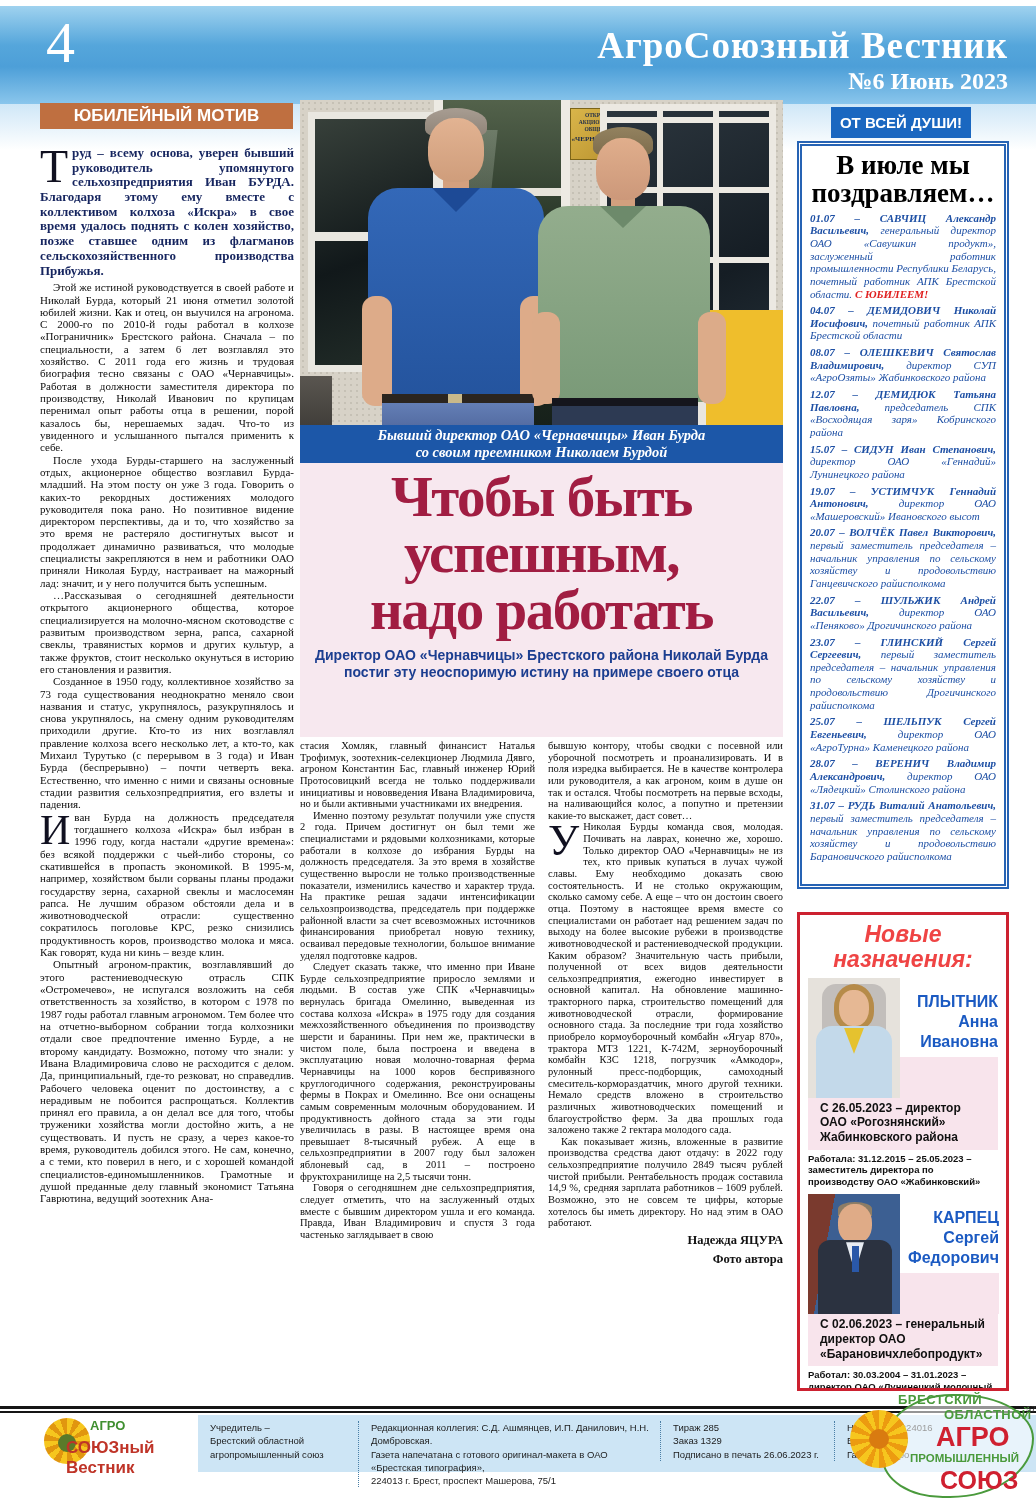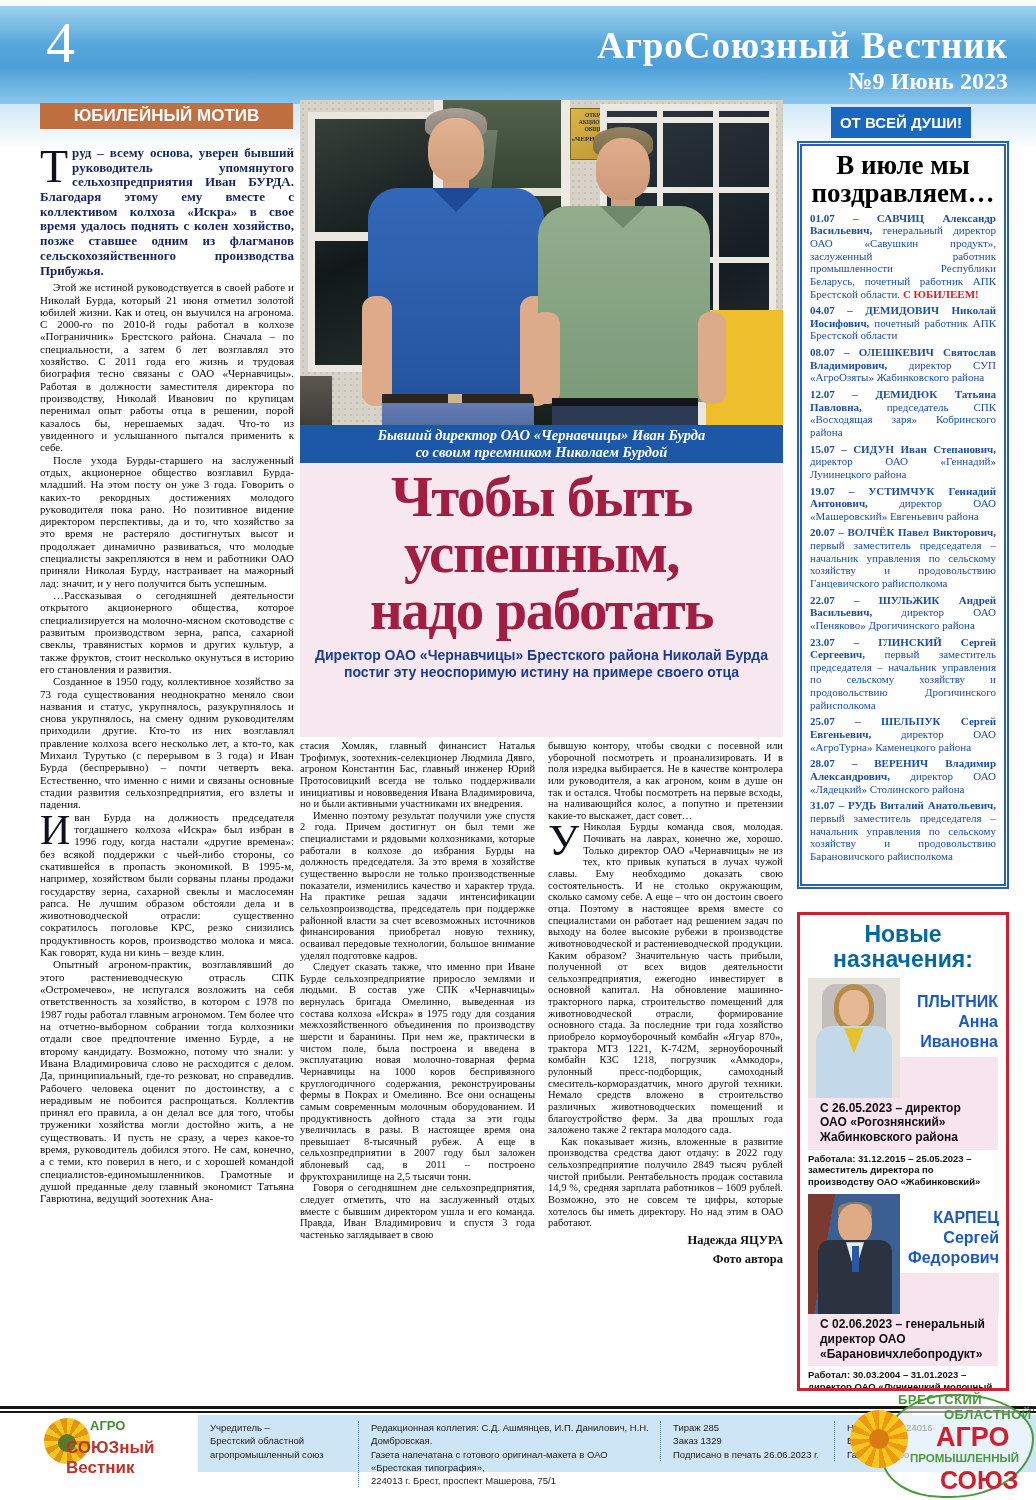--- a/index.html
+++ b/index.html
@@ -88,27 +88,27 @@
   .cols{position:absolute;left:300px;top:740px;width:483px;height:664px;display:flex;gap:13px;overflow:hidden;}
   .col{width:235px;text-align:justify;}
   .cols .bp{font-size:10.5px;line-height:1.11;}
   .dc3{float:left;font-size:44px;line-height:.78;padding:3px 4px 0 0;color:#101020;font-weight:400;}
   .author,.credit{text-align:right;font-weight:700;font-size:12.5px;margin:4px 0 0;line-height:1.2;}
 
   
   .congrats{position:absolute;left:797px;top:141px;width:212px;height:748px;border:5px double #2663b4;
     background:#fff;padding:3px 8px;box-sizing:border-box;overflow:hidden;}
   .c-title{text-align:center;color:#000000;font-weight:700;font-size:27px;line-height:1.05;margin:2px 0 3px;}
-  .entry{margin:4px 0 0;font-size:11px;line-height:1.15;color:#1d4fa4;text-align:justify;}
+  .entry{margin:4px 0 0;font-style:italic;font-size:11px;line-height:1.15;color:#1d4fa4;text-align:justify;}
   .jub{color:#e02020;font-weight:700;}
 
   
   .appts{position:absolute;left:797px;top:912px;width:212px;height:479px;border:3px solid #cc2130;background:#fff;
     padding:5px 8px;box-sizing:border-box;overflow:hidden;font-family:"Liberation Sans","DejaVu Sans",sans-serif;}
-  .a-title{text-align:center;color:#0369a1;font-weight:700;font-size:23px;line-height:1.08;margin:2px 0 6px;}
+  .a-title{text-align:center;color:#ef4444;font-weight:700;font-size:23px;line-height:1.08;margin:2px 0 6px;font-style:italic;}
   .a-row{display:flex;margin-top:2px;}
   .a-photo{width:92px;height:120px;position:relative;overflow:hidden;flex:none;}
   .a-name{flex:1;padding:14px 0 0 8px;color:#1b5ac2;font-weight:700;font-size:16px;line-height:1.25;
     background:linear-gradient(180deg,#fff 66%,#f8e4ec 66%);text-align:right;}
   .a-pos{background:#f8e4ec;font-weight:700;font-size:12px;line-height:1.22;padding:3px 12px 5px;color:#101010;}
   .a-hist{font-weight:700;font-size:9.5px;line-height:1.22;padding:3px 0 5px;color:#101010;}
   .w-bg{background:#e6e2dc;width:100%;height:100%;position:absolute;}
   .w-chair{left:14px;top:6px;width:64px;height:110px;background:#c2bebb;border-radius:14px;}
   .w-hair{left:26px;top:6px;width:40px;height:46px;background:#b68b49;border-radius:50% 50% 40% 40%;}
   .w-face{left:31px;top:12px;width:30px;height:36px;background:#e6b894;border-radius:46%;}
@@ -153,21 +153,21 @@
 </style>
 </head>
 <body>
 
 <div class="page">
 
   <div class="hdr-band"></div>
   <div class="hdr-fade"></div>
   <div class="page-num">4</div>
   <div class="masthead">АгроСоюзный Вестник</div>
-  <div class="issue">№9 Июнь 2023</div>
+  <div class="issue">№6 Июнь 2023</div>
 
   <div class="badge badge-orange">ЮБИЛЕЙНЫЙ МОТИВ</div>
   <div class="badge badge-blue">ОТ ВСЕЙ ДУШИ!</div>
 
   <div class="left-col">
     <p class="lead"><span class="dc">Т</span><span>руд – всему основа, уверен бывший руководитель упомянутого сельхозпредприятия Иван БУРДА. Благодаря этому ему вместе с коллективом колхоза «Искра» в свое время удалось поднять с колен хозяйство, позже ставшее одним из флагманов сельскохозяйственного производства Прибужья.</span></p>
     <p class="bp">Этой же истиной руководствуется в своей работе и Николай Бурда, который 21 июня отметил золотой юбилей жизни. Как и отец, он выучился на агронома. С 2000-го по 2010-й годы работал в колхозе «Пограничник» Брестского района. Сначала – по специальности, а затем 6 лет возглавлял это хозяйство. С 2011 года его жизнь и трудовая биография тесно связаны с ОАО «Чернавчицы». Работая в должности заместителя директора по производству, Николай Иванович по крупицам перенимал опыт работы отца в решении, порой казалось бы, нерешаемых задач. Что-то из увиденного и услышанного пытался применить к себе.</p>
     <p class="bp">После ухода Бурды-старшего на заслуженный отдых, акционерное общество возглавил Бурда-младший. На этом посту он уже 3 года. Говорить о каких-то рекордных достижениях молодого руководителя пока рано. Но позитивное видение директором перспективы, да и то, что хозяйство за это время не растеряло достигнутых высот и продолжает динамично развиваться, что молодые специалисты закрепляются в нем и работники ОАО приняли Николая Бурду, настраивает на мажорный лад: значит, и у него получится быть успешным.</p>
     <p class="bp">…Рассказывая о сегодняшней деятельности открытого акционерного общества, которое специализируется на молочно-мясном скотоводстве с развитым производством зерна, рапса, сахарной свеклы, травянистых кормов и других культур, а также фруктов, стоит несколько окунуться в историю его становления и развития.</p>
     <p class="bp">Созданное в 1950 году, коллективное хозяйство за 73 года существования неоднократно меняло свои названия и статус, укрупнялось, разукрупнялось и снова укрупнялось, на смену одним руководителям приходили другие. Кто-то из них возглавлял правление колхоза всего несколько лет, а кто-то, как Михаил Турутько (с перерывом в 3 года) и Иван Бурда (беспрерывно) – почти четверть века. Естественно, что именно с ними и связаны основные стадии развития сельхозпредприятия, его взлеты и падения.</p>
@@ -248,21 +248,21 @@
   <div class="congrats">
     <div class="c-title">
       <div>В июле мы</div>
       <div>поздравляем…</div>
     </div>
     <p class="entry"><b>01.07 – САВЧИЦ Александр Васильевич,</b> <span>генеральный директор ОАО «Савушкин продукт», заслуженный работник промышленности Республики Беларусь, почетный работник АПК Брестской области.</span> <b class="jub">С ЮБИЛЕЕМ!</b></p>
     <p class="entry"><b>04.07 – ДЕМИДОВИЧ Николай Иосифович,</b> <span>почетный работник АПК Брестской области</span></p>
     <p class="entry"><b>08.07 – ОЛЕШКЕВИЧ Святослав Владимирович,</b> <span>директор СУП «АгроОзяты» Жабинковского района</span></p>
     <p class="entry"><b>12.07 – ДЕМИДЮК Татьяна Павловна,</b> <span>председатель СПК «Восходящая заря» Кобринского района</span></p>
     <p class="entry"><b>15.07 – СИДУН Иван Степанович,</b> <span>директор ОАО «Геннадий» Лунинецкого района</span></p>
-    <p class="entry"><b>19.07 – УСТИМЧУК Геннадий Антонович,</b> <span>директор ОАО «Машеровский» Евгеньевич района</span></p>
+    <p class="entry"><b>19.07 – УСТИМЧУК Геннадий Антонович,</b> <span>директор ОАО «Машеровский» Ивановского высот</span></p>
     <p class="entry"><b>20.07 – ВОЛЧЁК Павел Викторович,</b> <span>первый заместитель председателя – начальник управления по сельскому хозяйству и продовольствию Ганцевичского райисполкома</span></p>
     <p class="entry"><b>22.07 – ШУЛЬЖИК Андрей Васильевич,</b> <span>директор ОАО «Пеняково» Дрогичинского района</span></p>
     <p class="entry"><b>23.07 – ГЛИНСКИЙ Сергей Сергеевич,</b> <span>первый заместитель председателя – начальник управления по сельскому хозяйству и продовольствию Дрогичинского райисполкома</span></p>
     <p class="entry"><b>25.07 – ШЕЛЬПУК Сергей Евгеньевич,</b> <span>директор ОАО «АгроТурна» Каменецкого района</span></p>
     <p class="entry"><b>28.07 – ВЕРЕНИЧ Владимир Александрович,</b> <span>директор ОАО «Лядецкий» Столинского района</span></p>
     <p class="entry"><b>31.07 – РУДЬ Виталий Анатольевич,</b> <span>первый заместитель председателя – начальник управления по сельскому хозяйству и продовольствию Барановичского райисполкома</span></p>
   </div>
 
   <div class="appts">
     <div class="a-title">Новые назначения:</div>

